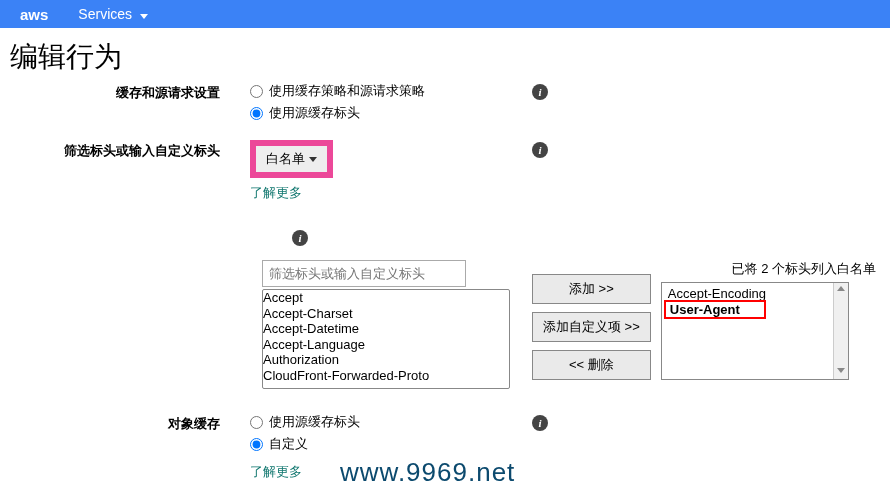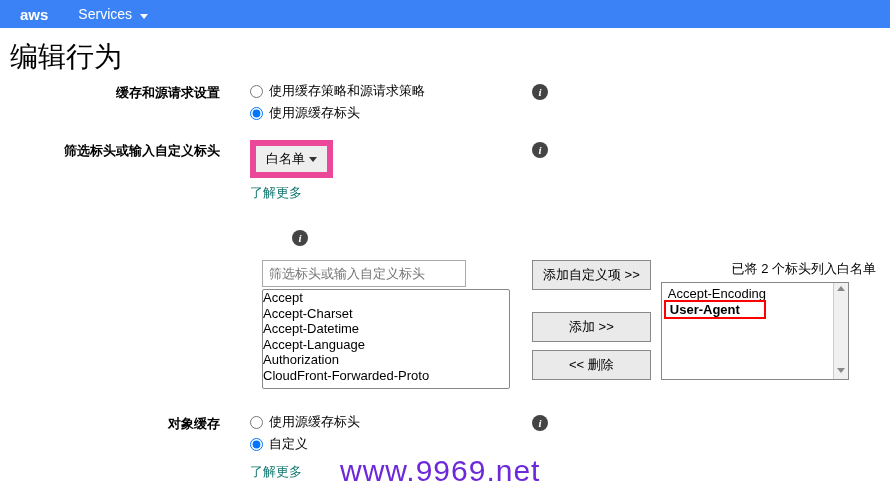--- a/index.html
+++ b/index.html
@@ -26,21 +26,21 @@
 .btn { border: 1px solid #888; background: #eaeaea; padding: 5px 10px; font-size: 13px; min-width: 118px; text-align: center; cursor: pointer; }
 .wl-area { margin-left: 10px; flex: 1; }
 .wl-count { text-align: right; font-size: 13px; margin-bottom: 4px; padding-right: 4px; }
 .wl-box { border: 1px solid #888; width: 188px; height: 98px; font-size: 13px; padding: 2px; position: relative; }
 .wl-scroll { position: absolute; right: 0; top: 0; bottom: 0; width: 15px; background: #f0f0f0; border-left: 1px solid #ccc; }
 .wl-scroll::before, .wl-scroll::after { content: ""; display: block; width: 0; height: 0; margin: 3px auto; border-left: 4px solid transparent; border-right: 4px solid transparent; }
 .wl-scroll::before { border-bottom: 5px solid #888; }
 .wl-scroll::after { border-top: 5px solid #888; position: absolute; bottom: 3px; left: 3px; }
 .wl-item { padding: 1px 4px; }
 .wl-highlight { border: 2px solid red; display: inline-block; padding: 0 24px 0 4px; margin-top: -2px; font-weight: bold; }
-.watermark { position: absolute; bottom: 12px; left: 340px; font-size: 30px; color: #6d28d9; font-family: Arial; letter-spacing: 1px; }
+.watermark { position: absolute; bottom: 12px; left: 340px; font-size: 26px; color: #0c4a6e; font-family: Arial; letter-spacing: 1px; }
 .chev { width: 0; height: 0; border-left: 4px solid transparent; border-right: 4px solid transparent; border-top: 5px solid #333; display: inline-block; }
 .chev-white { border-top-color: #fff; margin-left: 4px; }
 </style>
 </head>
 <body>
 
 <div class="navbar">
   <div>
     <div class="logo">aws</div>
   </div>
@@ -98,22 +98,22 @@
       <select class="listbox" size="6" id="hdr-list">
           <option>Accept</option>
           <option>Accept-Charset</option>
           <option>Accept-Datetime</option>
           <option>Accept-Language</option>
           <option>Authorization</option>
           <option>CloudFront-Forwarded-Proto</option>
         </select>
     </div>
     <div class="middle-btns">
+      <button class="btn" style="margin-top:14px">添加 &gt;&gt;</button>
       <button class="btn">添加自定义项 &gt;&gt;</button>
-      <button class="btn" style="margin-top:14px">添加 &gt;&gt;</button>
       <button class="btn">&lt;&lt; 删除</button>
     </div>
     <div class="wl-area">
       <div class="wl-count">已将 2 个标头列入白名单</div>
       <div class="wl-box">
         <div class="wl-item">Accept-Encoding</div>
         <div class="wl-highlight"><span>User-Agent</span></div>
         <div class="wl-scroll"></div>
       </div>
     </div>

